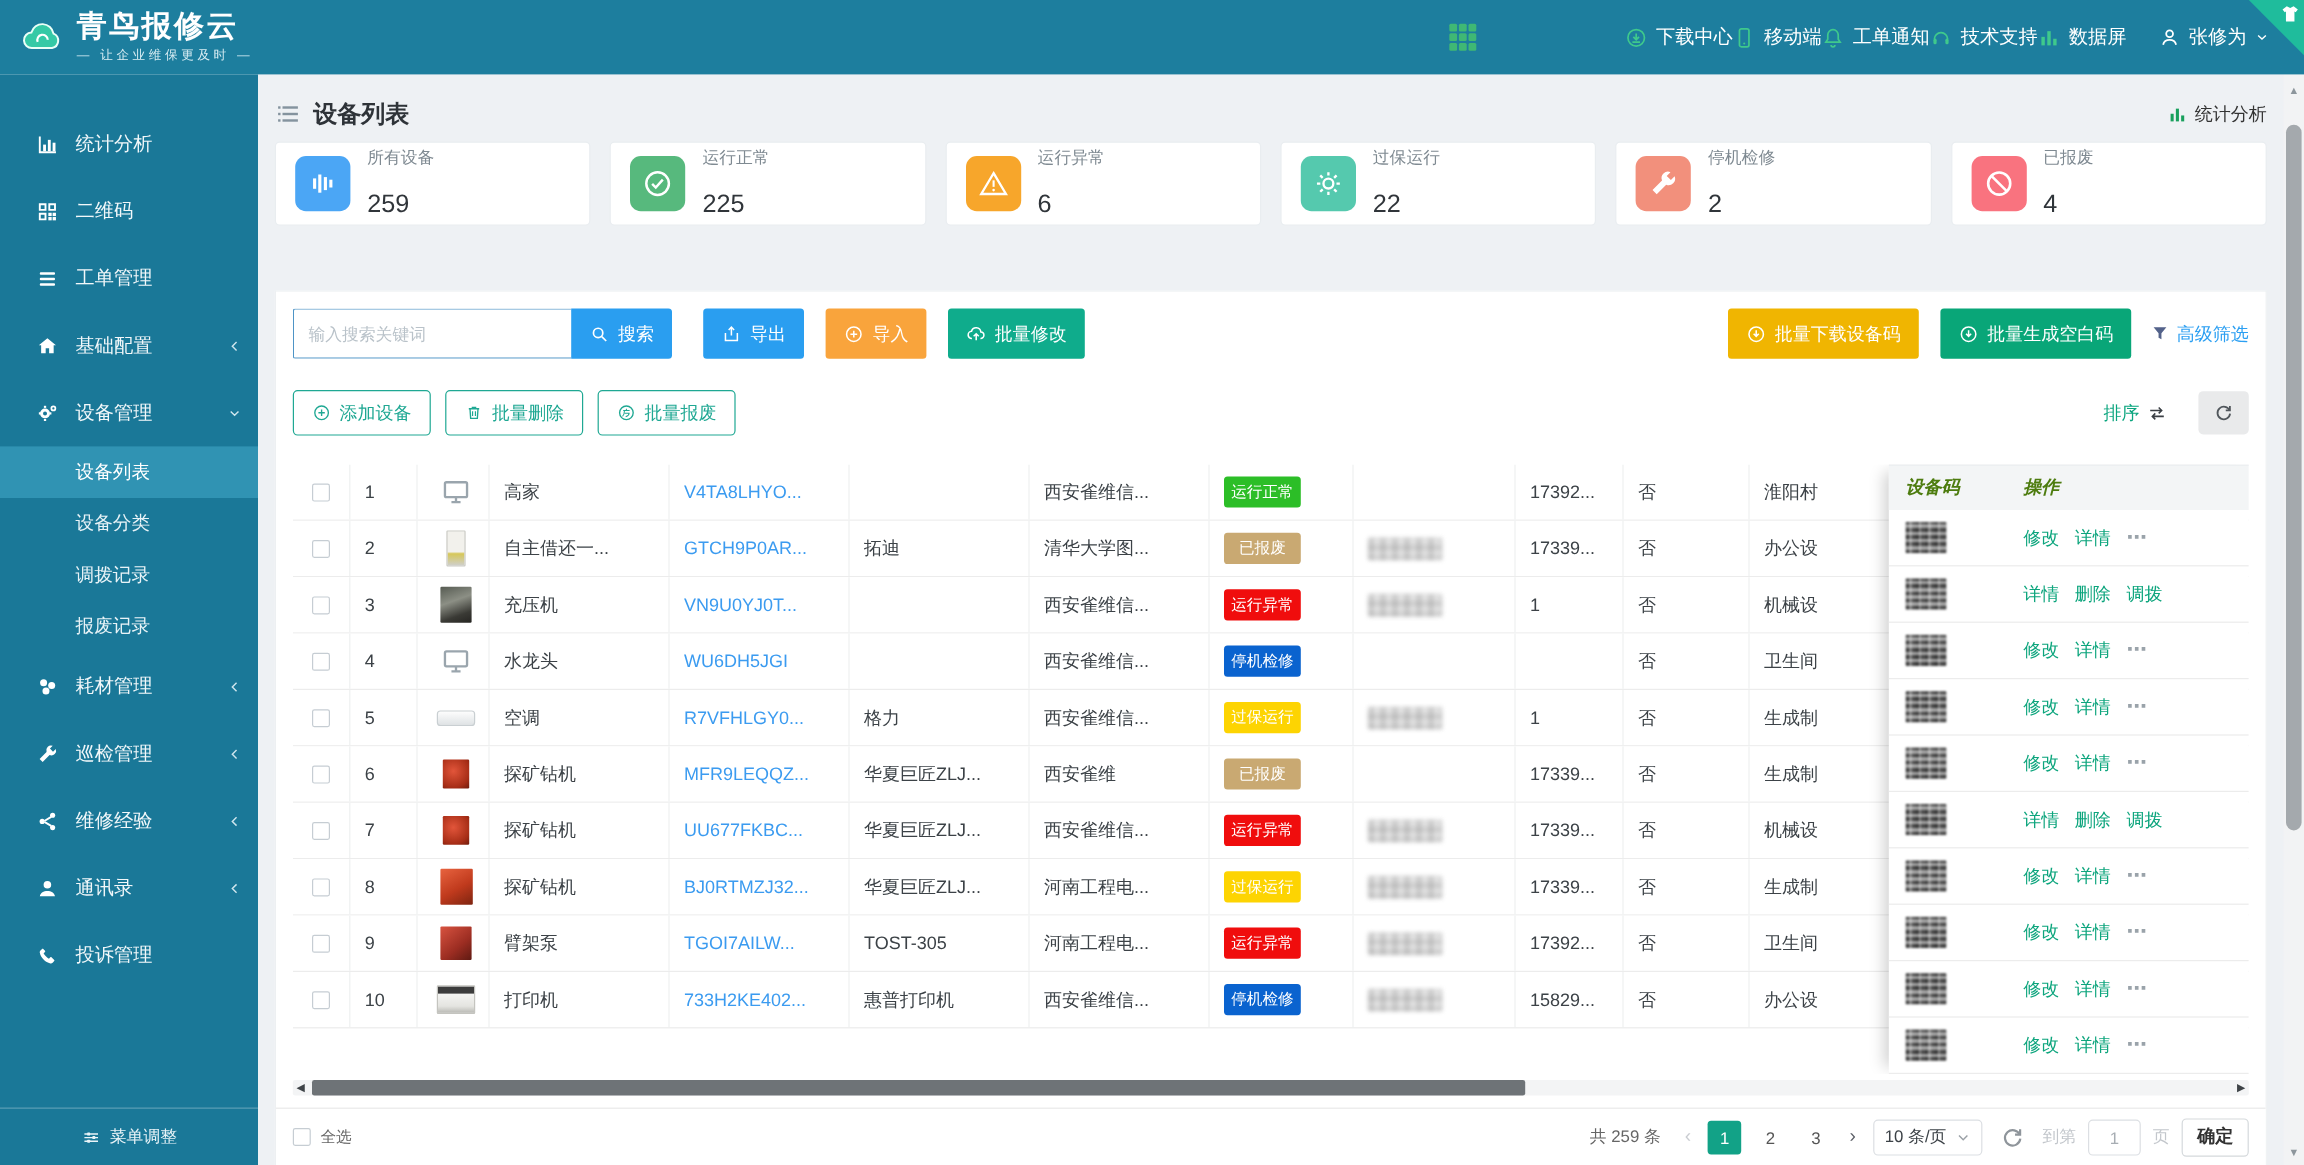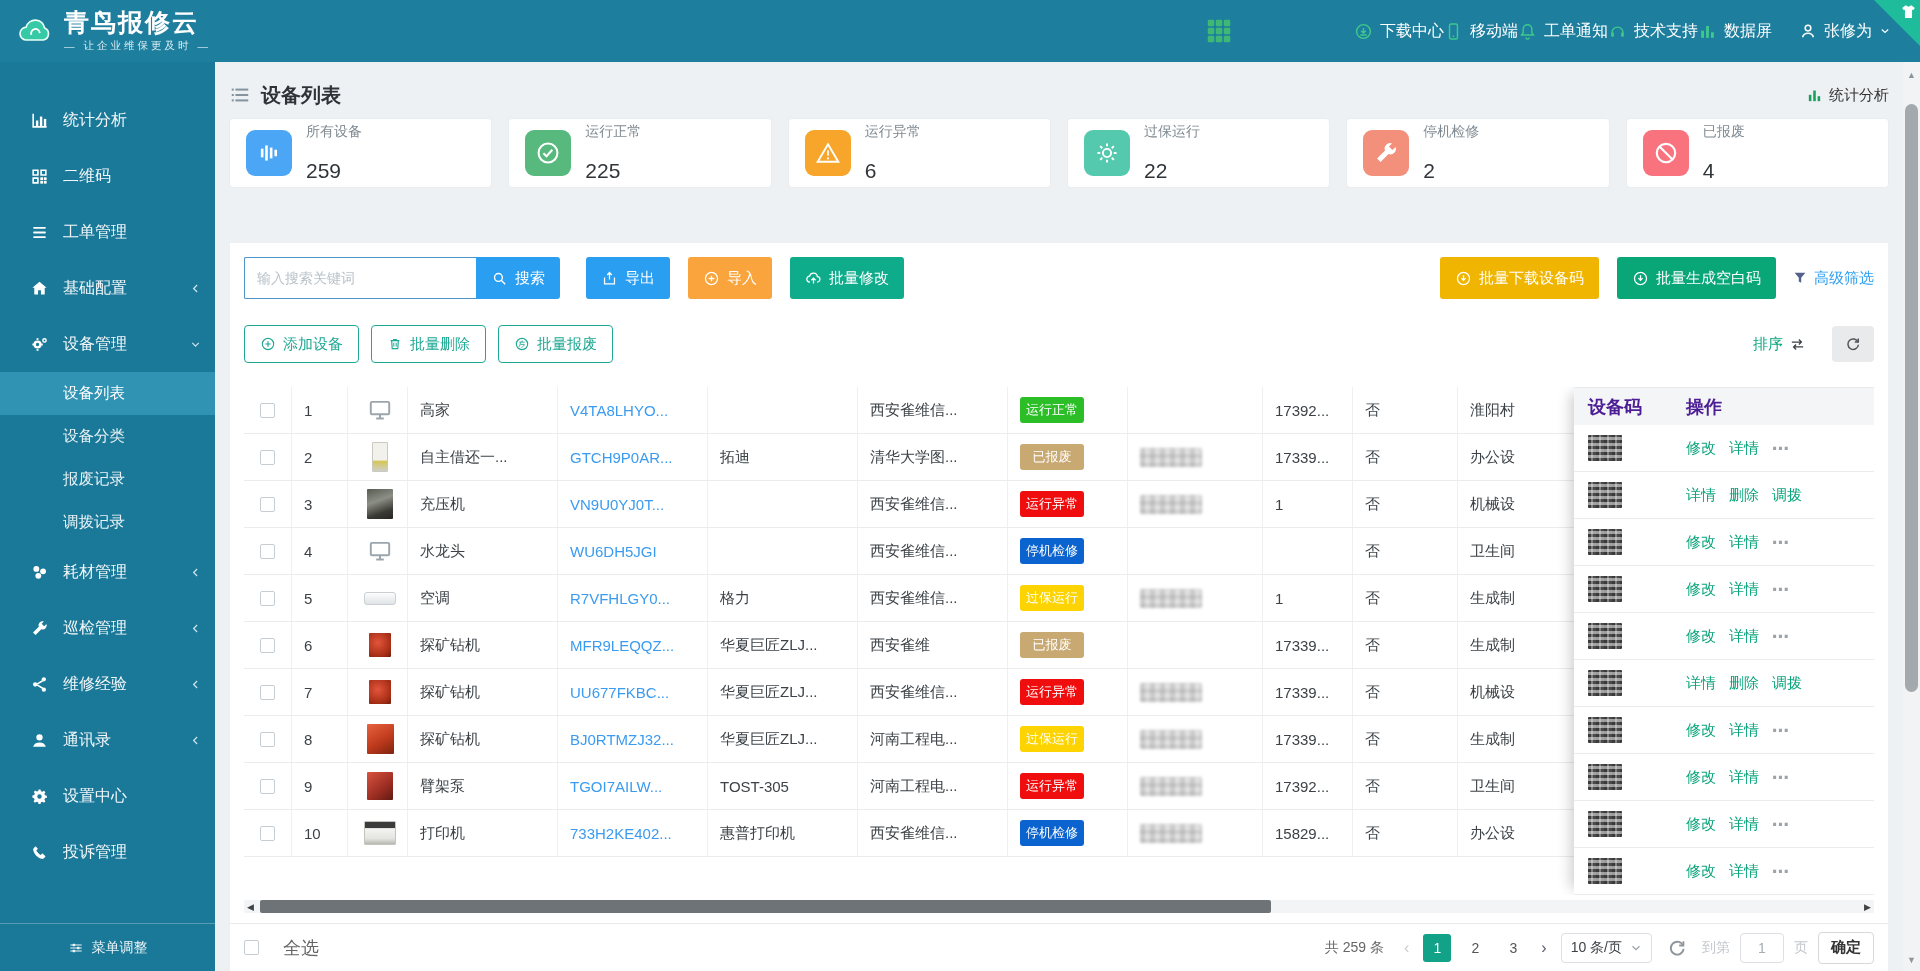--- a/index.html
+++ b/index.html
@@ -98,35 +98,35 @@
   .ph { filter:blur(.5px); border-radius:1px; }
   .ph-kiosk { width:16px; height:30px; background:linear-gradient(#f2f1ec 60%,#d6c758 66%,#cfcfc8); border:1px solid #c9c9c2; }
   .ph-factory { width:26px; height:30px; background:linear-gradient(160deg,#565b52,#8c8f85 40%,#3a3a35 75%,#262522); }
   .ph-ac { width:32px; height:13px; background:linear-gradient(#fdfdfd,#dfe3e5); border:1px solid #c9cfd2; border-radius:3px; }
   .ph-drill { width:22px; height:24px; background:radial-gradient(circle at 40% 40%,#e2553a,#a62d16 70%,#6e1c0c); }
   .ph-drill-lg { width:27px; height:30px; background:linear-gradient(150deg,#e8633f,#c03a1d 55%,#7d2410); }
   .ph-pump { width:26px; height:28px; background:linear-gradient(140deg,#d85340,#9c2d22 60%,#5f1a12); }
   .ph-printer { width:32px; height:24px; background:linear-gradient(#3c3c3c 25%,#f4f4f2 30%,#e4e4e0 75%,#b9b9b4); border:1px solid #c4c4bf; }
 
   .fixed-right { position:absolute; top:0; right:0; width:300px; height:508px; background:#fff; box-shadow:-10px 0 12px -6px rgba(0,0,0,.18); }
-  .fr-head { height:38px; background:#f3f5f6; border-top:1px solid #e8ebed; display:flex; align-items:center; font-weight:bold; color:#4c1d95; font-size:18px; }
+  .fr-head { height:38px; background:#f3f5f6; border-top:1px solid #e8ebed; display:flex; align-items:center; font-weight:bold; color:#4d7c0f; font-size:15px;font-style:italic; }
   .fr-row { height:47px; border-bottom:1px solid #ececec; display:flex; align-items:center; }
   .fr-qr { width:100px; padding-left:14px; } .fr-ops { width:200px; padding-left:12px; display:flex; align-items:center; gap:13px; }
   .qr { width:34px; height:26px; filter:blur(.7px); border-radius:1px;
     background:repeating-linear-gradient(90deg,#1c1c1c 0 3px,#6f6f6f 3px 5px,#2e2e2e 5px 8px),repeating-linear-gradient(0deg,#222 0 3px,#909090 3px 6px); background-blend-mode:screen; }
   .op-link { color:#0da57d; font-size:15px; cursor:pointer; white-space:nowrap; }
   .op-more { color:#9aa3aa; font-size:17px; font-weight:bold; cursor:pointer; letter-spacing:1px; }
 
   .hscroll { height:13px; margin-top:5px; position:relative; background:#f3f4f5; border-radius:2px; }
   .hs-arrow { position:absolute; top:0; height:13px; display:flex; align-items:center; font-size:9px; color:#3e4347; }
   .hs-arrow.l { left:3px; } .hs-arrow.r { right:3px; }
   .hs-thumb { position:absolute; left:16px; top:0; height:13px; width:62%; background:#6e7377; border-radius:2px; cursor:grab; }
 
   .footer-bar { position:absolute; bottom:0; left:0; right:0; height:48px; border-top:1px solid #e9e9e9; display:flex; align-items:center; padding:0 14px; background:#fff; }
-  .select-all { display:flex; align-items:center; gap:24px; color:#666; font-size:18px; cursor:pointer; }
+  .select-all { display:flex; align-items:center; gap:8px; color:#666; font-size:13px; cursor:pointer; }
   .pager { margin-left:auto; display:flex; align-items:center; gap:10px; }
   .pg-total { color:#666; font-size:14px; margin-right:6px; }
   .pg-arrow { font-size:16px; cursor:pointer; padding:0 4px; }
   .pg-arrow.prev { color:#c9ccd1; } .pg-arrow.next { color:#5a5e66; }
   .pg-num { min-width:28px; height:28px; display:flex; align-items:center; justify-content:center; font-size:14px; color:#555; border-radius:3px; cursor:pointer; }
   .pg-num.active { background:#12a287; color:#fff; }
   .pg-size { height:30px; border:1px solid #dcdfe3; border-radius:4px; display:flex; align-items:center; gap:8px; padding:0 9px; font-size:14px; color:#3c4247; cursor:pointer; background:#fff; }
   .pg-size .ic { width:12px; height:12px; color:#9aa0a6; }
   .pg-refresh { width:22px; height:22px; color:#8f959b; cursor:pointer; margin:0 4px; }
   .goto-label { color:#c3c7cc; font-size:14px; }
@@ -323,24 +323,24 @@
           </svg>
         </span>
       </div>
       <div class="side-sub active">
         <span>设备列表</span>
       </div>
       <div class="side-sub">
         <span>设备分类</span>
       </div>
       <div class="side-sub">
+        <span>调拨记录</span>
+      </div>
+      <div class="side-sub">
         <span>报废记录</span>
-      </div>
-      <div class="side-sub">
-        <span>调拨记录</span>
       </div>
       <div class="side-item">
         <span class="ic side-ic">
           <svg viewBox="0 0 24 24">
             <g fill="currentColor">
               <circle cx="8" cy="7.5" r="3.7"></circle>
               <circle cx="16.5" cy="10.5" r="3.7"></circle>
               <circle cx="10.5" cy="16.2" r="3.7"></circle>
             </g>
           </svg>
@@ -388,28 +388,20 @@
           <svg viewBox="0 0 24 24">
             <path fill="currentColor" d="M12 4a4 4 0 1 1 0 8 4 4 0 0 1 0-8zm-8 16c.8-3.8 4-5.6 8-5.6s7.2 1.8 8 5.6z"></path>
           </svg>
         </span>
         <span class="side-label">通讯录</span>
         <span class="ic side-chev">
           <svg viewBox="0 0 24 24">
             <path d="M15 5.5L8.5 12 15 18.5" fill="none" stroke="currentColor" stroke-width="2.2"></path>
           </svg>
         </span>
-      </div>
-      <div class="side-item">
-        <span class="ic side-ic">
-          <svg viewBox="0 0 24 24">
-            <path fill="currentColor" fill-rule="evenodd" d="M10.7 3h2.6l.5 2.3 1.9.8 2-1.3 1.8 1.8-1.3 2 .8 1.9 2.3.5v2.6l-2.3.5-.8 1.9 1.3 2-1.8 1.8-2-1.3-1.9.8-.5 2.3h-2.6l-.5-2.3-1.9-.8-2 1.3-1.8-1.8 1.3-2-.8-1.9L3 13.3v-2.6l2.3-.5.8-1.9-1.3-2 1.8-1.8 2 1.3 1.9-.8zM12 9.2a2.8 2.8 0 1 0 0 5.6 2.8 2.8 0 0 0 0-5.6z"></path>
-          </svg>
-        </span>
-        <span class="side-label">设置中心</span>
       </div>
       <div class="side-item">
         <span class="ic side-ic">
           <svg viewBox="0 0 24 24">
             <path fill="currentColor" d="M6.6 3.8l2.9 2.9c.3.3.3.9 0 1.2L8 9.4c.8 1.9 3.7 4.8 5.6 5.6l1.5-1.5c.3-.3.9-.3 1.2 0l2.9 2.9c.3.3.3.9 0 1.2l-1.7 1.7c-.6.6-1.5.9-2.3.7C9.7 18.8 5.2 14.3 4 8.8c-.2-.8.1-1.7.7-2.3l1.7-1.7c.3-.3.9-.3 1.2 0z"></path>
           </svg>
         </span>
         <span class="side-label">投诉管理</span>
       </div>
     </div>

